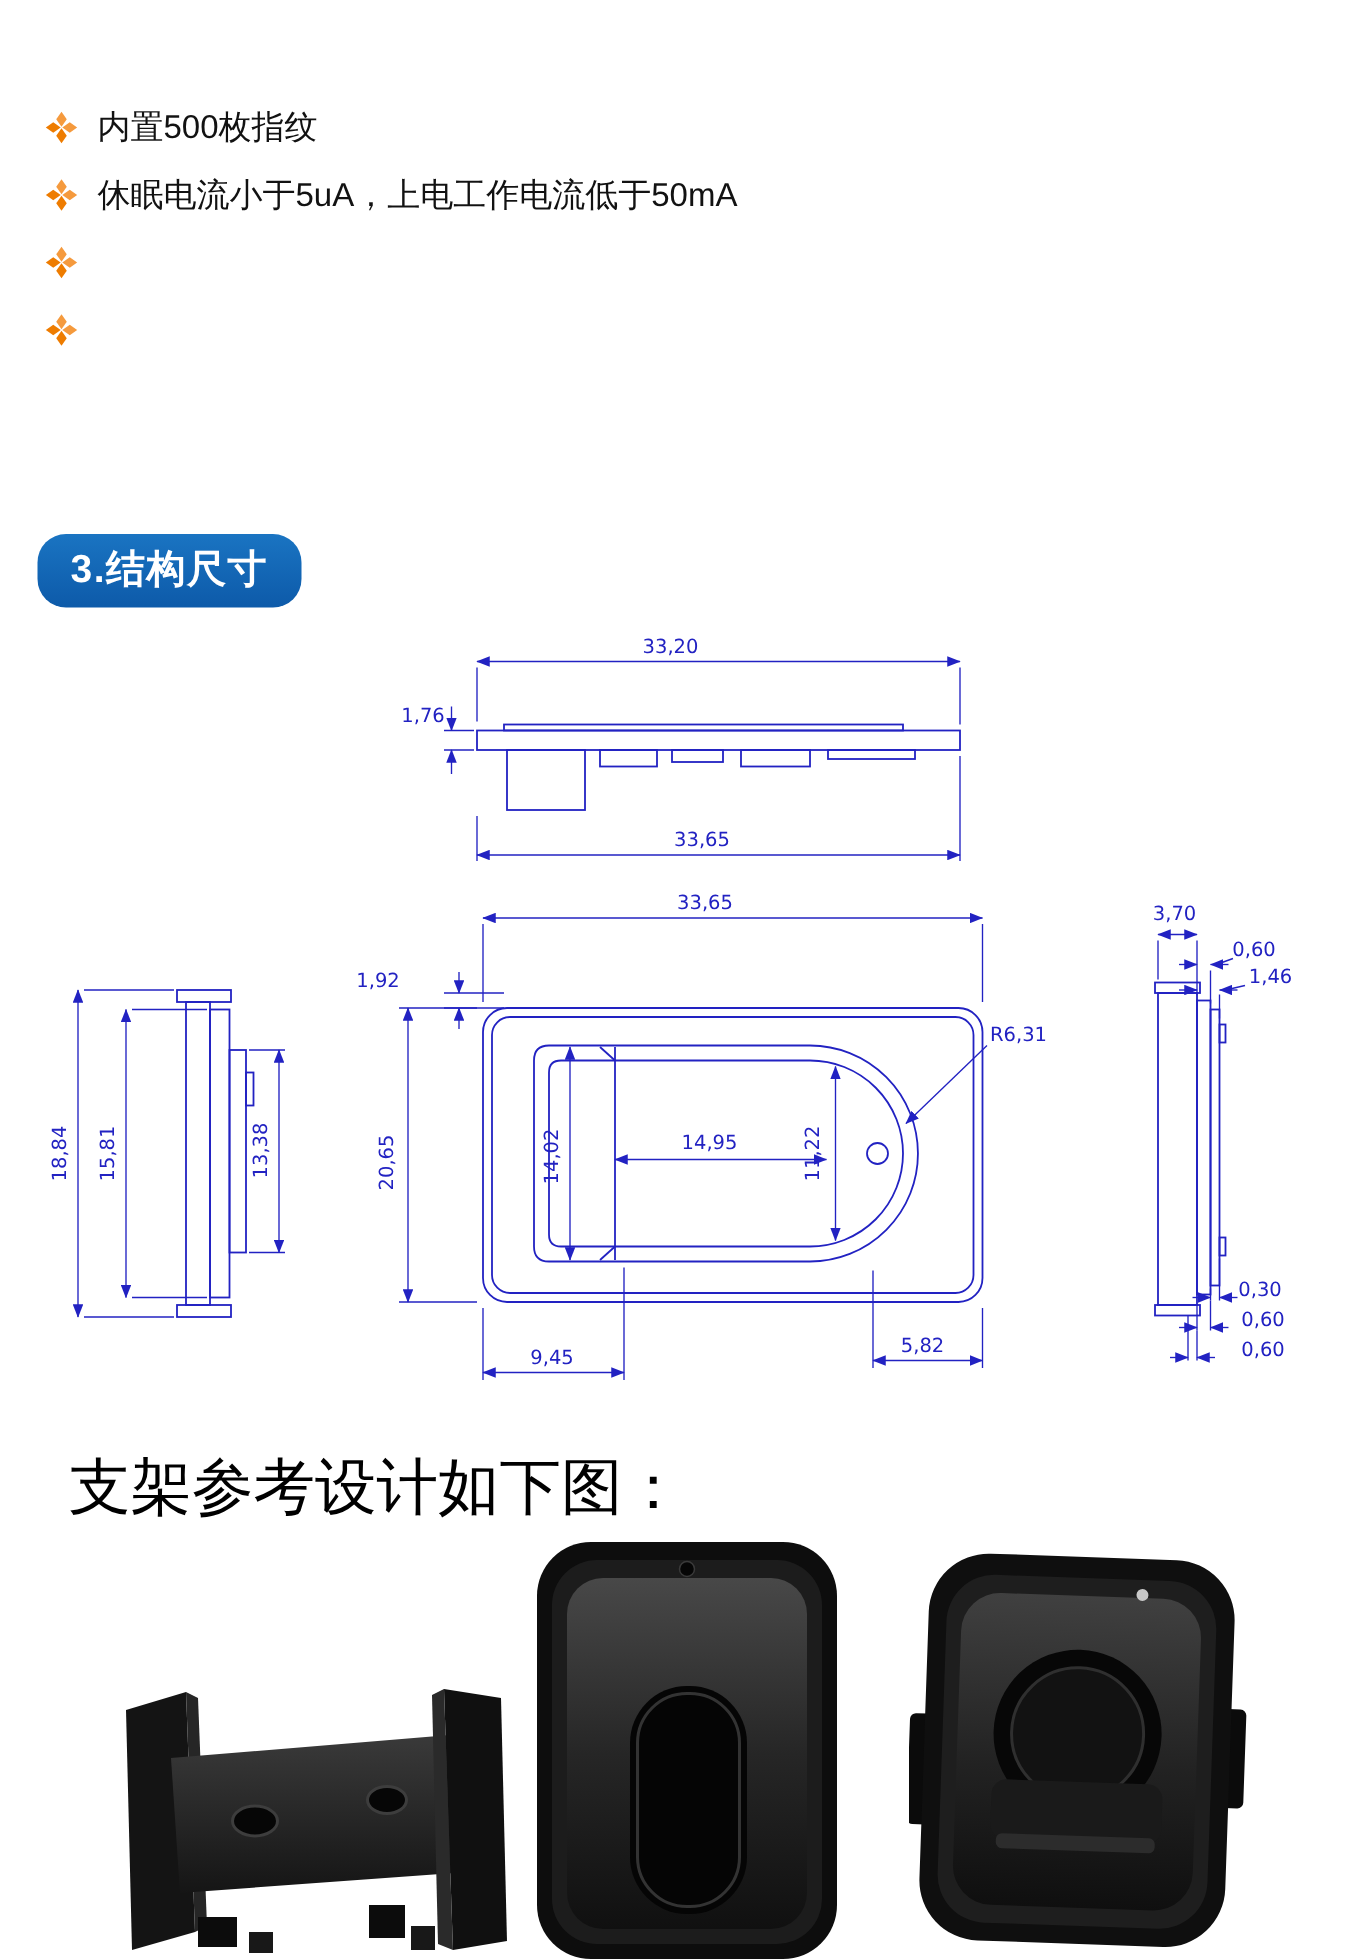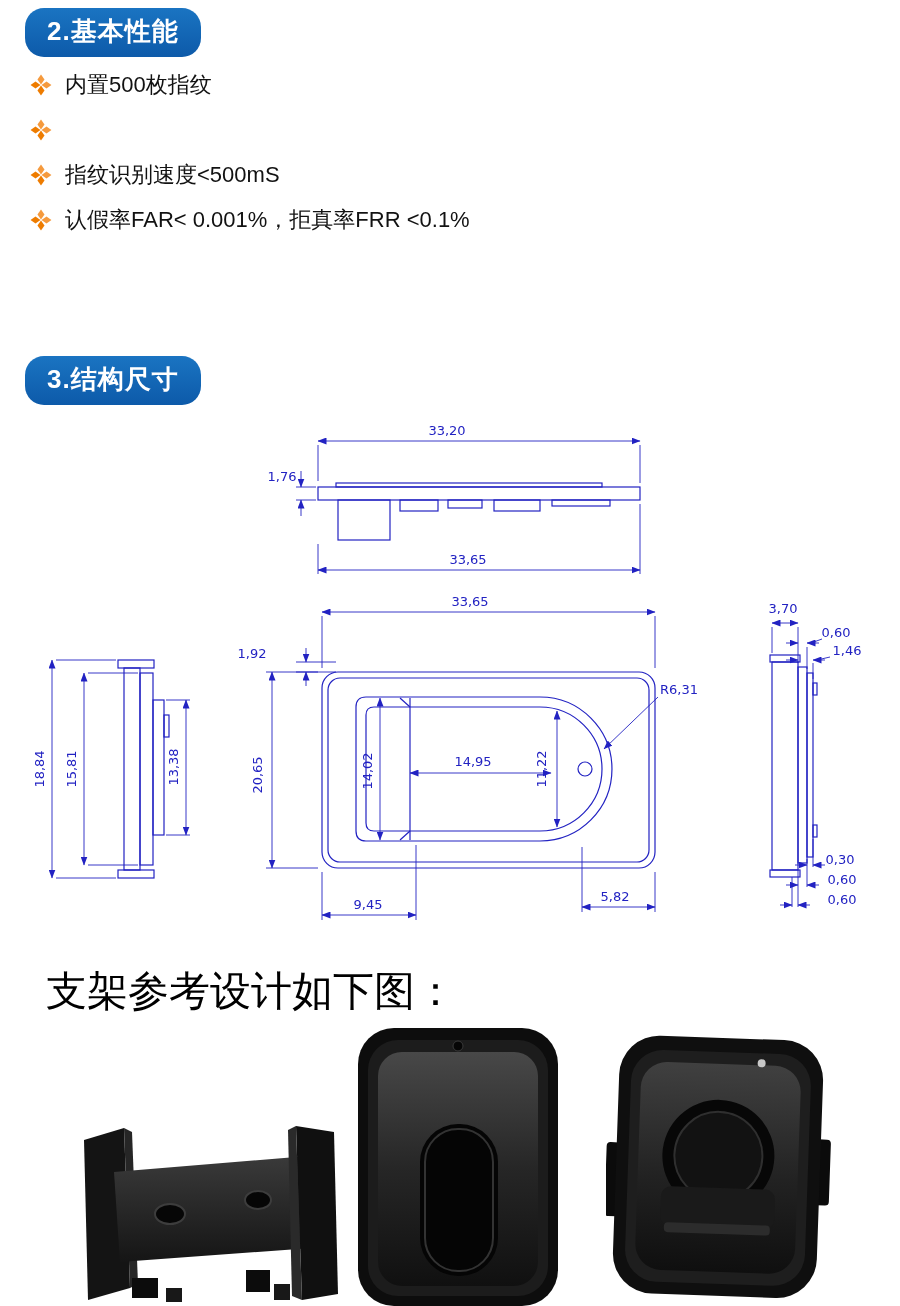--- a/index.html
+++ b/index.html
@@ -61,23 +61,20 @@
   .photo { position: absolute; }
   .photo-side  { left: 70px;  top: 1110px; }
   .photo-front { left: 352px; top: 1020px; }
   .photo-angle { left: 606px; top: 1028px; }
 </style>
 </head>
 <body>
 
 <div class="page">
 
-  <div class="badge badge-performance">
-    <span>2.基本性能</span>
-  </div>
 
   <ul class="feature-list">
     <li class="feature-item">
       <span class="bullet-icon">
         <svg width="22" height="22" viewBox="0 0 20 20">
           <path d="M10,0.5 L13.2,5 L10,9.5 L6.8,5 Z" fill="#f59a3d"></path>
           <path d="M10,10.5 L13.2,15 L10,19.5 L6.8,15 Z" fill="#ee7c00"></path>
           <path d="M0.5,10 L5,6.8 L9.5,10 L5,13.2 Z" fill="#ee7c00"></path>
           <path d="M10.5,10 L15,6.8 L19.5,10 L15,13.2 Z" fill="#f59a3d"></path>
         </svg>
@@ -86,42 +83,41 @@
     </li>
     <li class="feature-item">
       <span class="bullet-icon">
         <svg width="22" height="22" viewBox="0 0 20 20">
           <path d="M10,0.5 L13.2,5 L10,9.5 L6.8,5 Z" fill="#f59a3d"></path>
           <path d="M10,10.5 L13.2,15 L10,19.5 L6.8,15 Z" fill="#ee7c00"></path>
           <path d="M0.5,10 L5,6.8 L9.5,10 L5,13.2 Z" fill="#ee7c00"></path>
           <path d="M10.5,10 L15,6.8 L19.5,10 L15,13.2 Z" fill="#f59a3d"></path>
         </svg>
       </span>
+      <span class="feature-text">休眠电流小于5uA，上电工作电流低于50mA</span>
     </li>
     <li class="feature-item">
       <span class="bullet-icon">
         <svg width="22" height="22" viewBox="0 0 20 20">
           <path d="M10,0.5 L13.2,5 L10,9.5 L6.8,5 Z" fill="#f59a3d"></path>
           <path d="M10,10.5 L13.2,15 L10,19.5 L6.8,15 Z" fill="#ee7c00"></path>
           <path d="M0.5,10 L5,6.8 L9.5,10 L5,13.2 Z" fill="#ee7c00"></path>
           <path d="M10.5,10 L15,6.8 L19.5,10 L15,13.2 Z" fill="#f59a3d"></path>
         </svg>
       </span>
-      <span class="feature-text">指纹识别速度&lt;500mS</span>
     </li>
     <li class="feature-item">
       <span class="bullet-icon">
         <svg width="22" height="22" viewBox="0 0 20 20">
           <path d="M10,0.5 L13.2,5 L10,9.5 L6.8,5 Z" fill="#f59a3d"></path>
           <path d="M10,10.5 L13.2,15 L10,19.5 L6.8,15 Z" fill="#ee7c00"></path>
           <path d="M0.5,10 L5,6.8 L9.5,10 L5,13.2 Z" fill="#ee7c00"></path>
           <path d="M10.5,10 L15,6.8 L19.5,10 L15,13.2 Z" fill="#f59a3d"></path>
         </svg>
       </span>
-      <span class="feature-text">认假率FAR&lt; 0.001%，拒真率FRR &lt;0.1%</span>
     </li>
   </ul>
 
   <div class="badge badge-structure">
     <span>3.结构尺寸</span>
   </div>
 
   <svg class="drawing-svg" width="900" height="545" viewBox="0 0 900 545">
     <defs>
       <marker id="arr" markerWidth="9" markerHeight="7" refX="8.5" refY="3.5" orient="auto-start-reverse" markerUnits="userSpaceOnUse">

